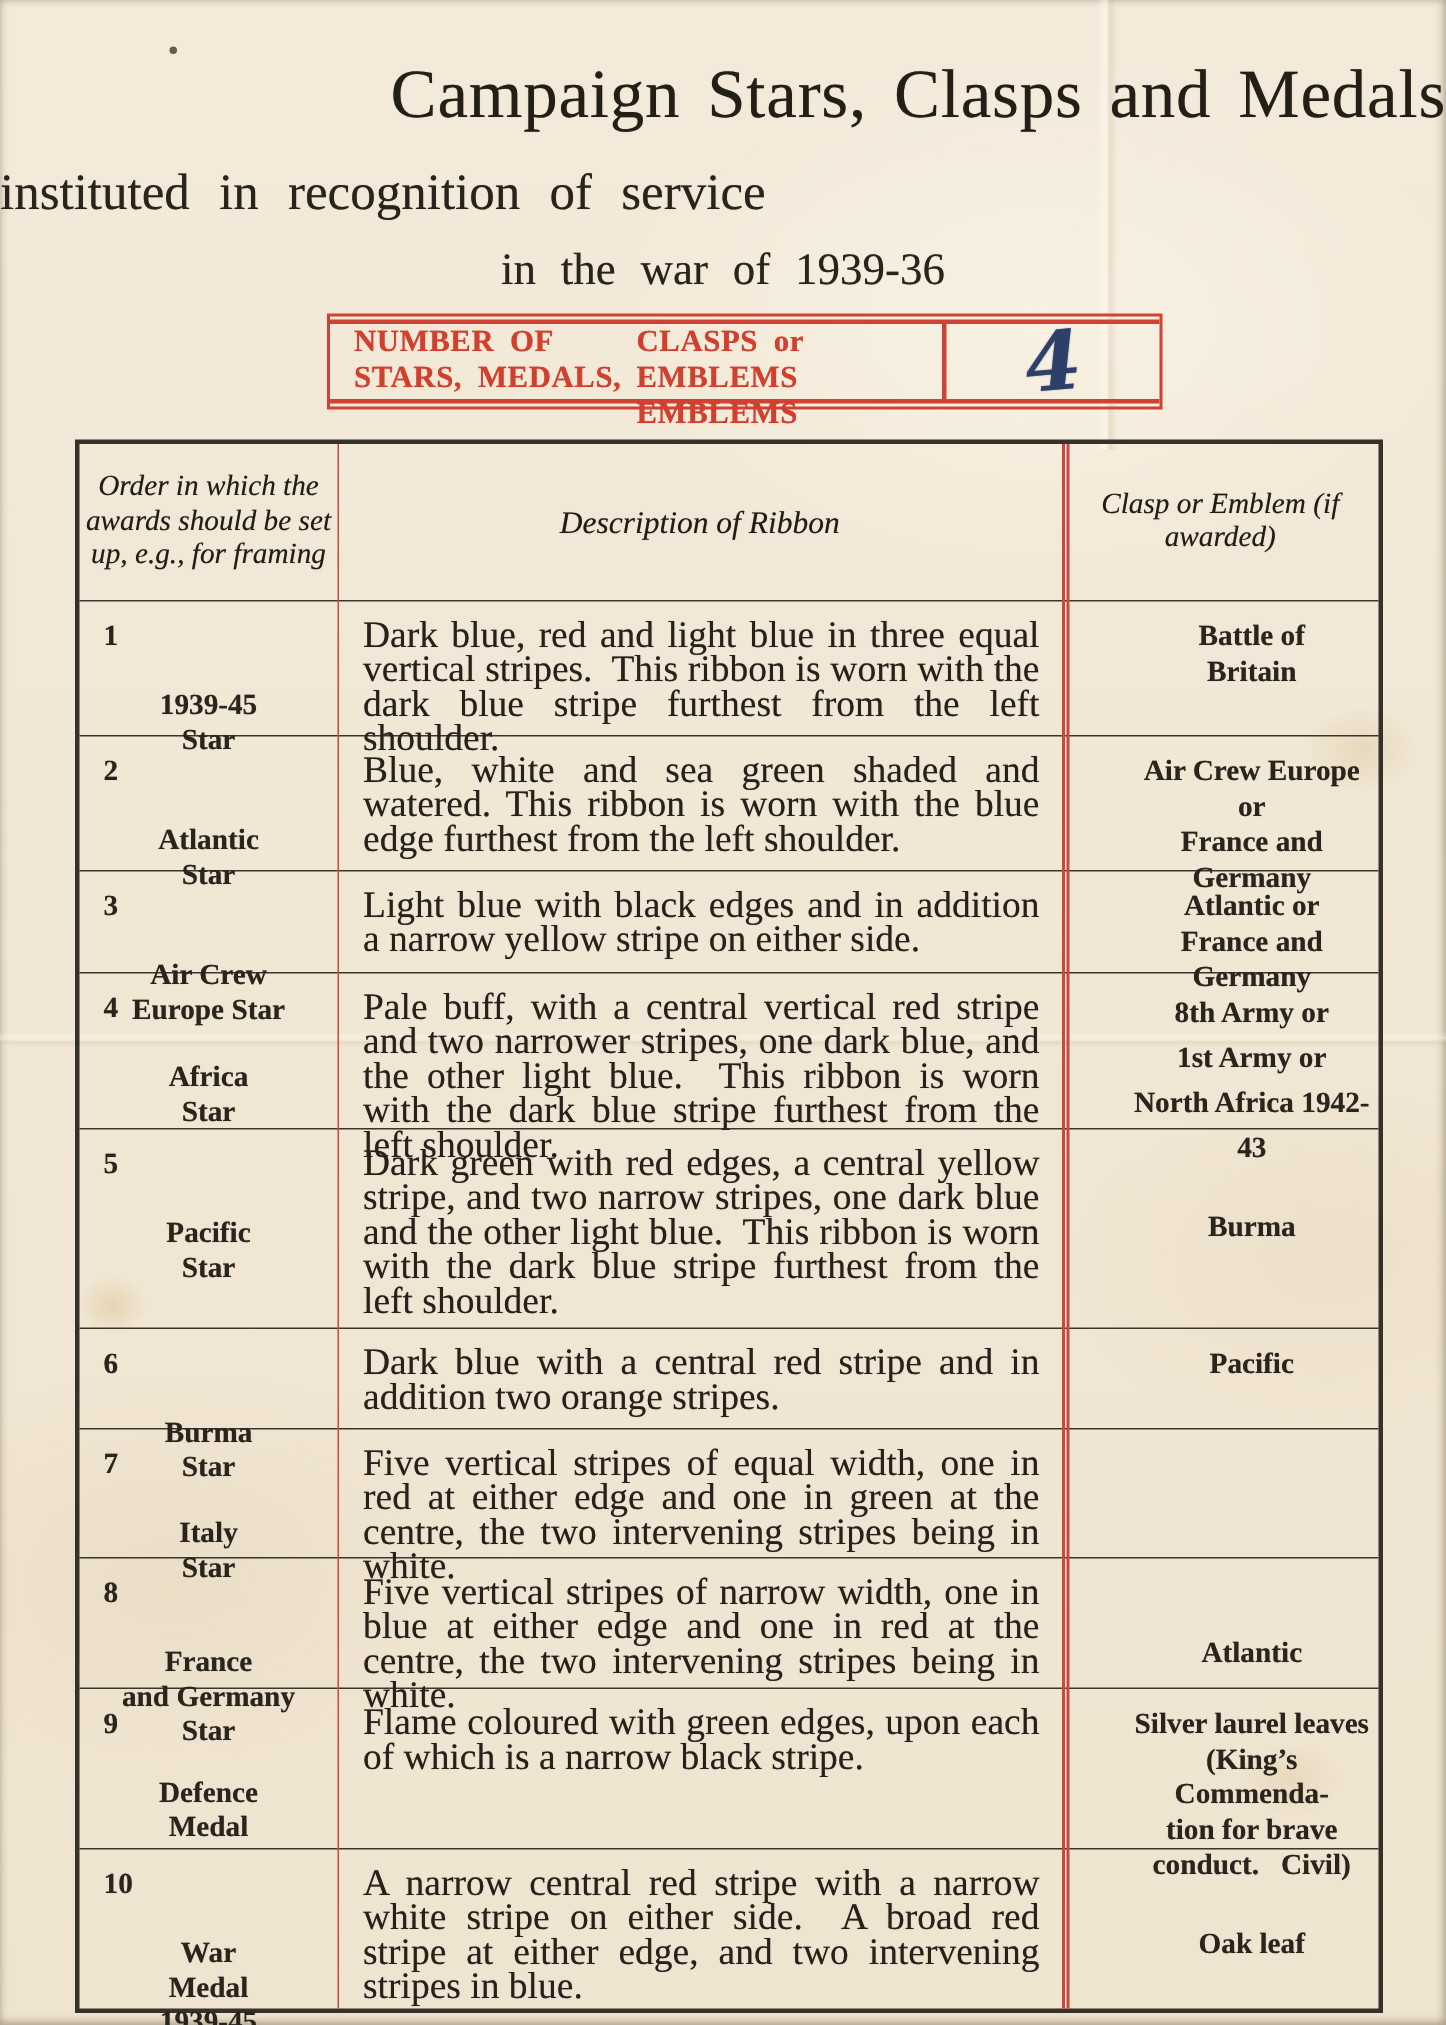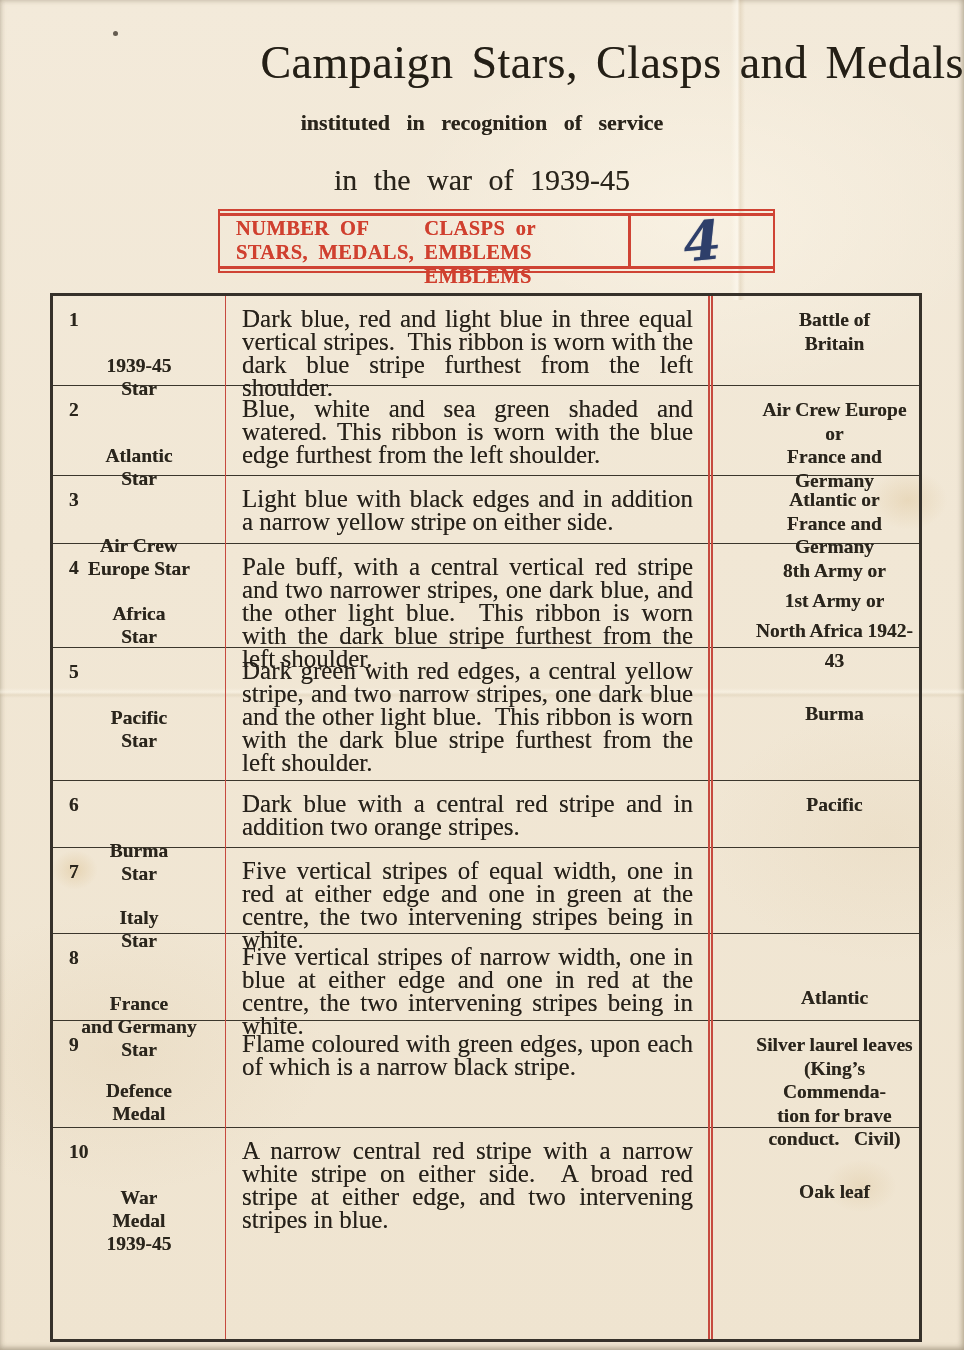--- a/index.html
+++ b/index.html
@@ -32,21 +32,21 @@
     background:radial-gradient(ellipse at center,rgba(199,162,98,.18),rgba(199,162,98,0) 72%);}
   .speck{position:absolute;left:113px;top:31px;width:5px;height:5px;border-radius:50%;background:rgba(52,44,34,.75);}
 
   .title{
     position:absolute;top:36px;left:0;width:100%;
     text-align:right;font-size:46px;font-weight:400;
     letter-spacing:.5px;word-spacing:6px;color:#241f16;
   }
   .subtitle1{
     position:absolute;top:110px;left:0;width:100%;
-    text-align:center;font-size:22px;word-spacing:11px;color:#29241b;font-weight:bold;
+    text-align:left;font-size:34px;word-spacing:11px;color:#29241b;
   }
   .subtitle2{
     position:absolute;top:163px;left:0;width:100%;
     text-align:center;font-size:30px;word-spacing:9px;color:#29241b;
   }
 
   
   .enc-box{
     position:absolute;left:218px;top:209px;width:557px;height:64px;
     border:2px solid #cf4334;box-sizing:border-box;
@@ -122,34 +122,43 @@
 
   <div class="crease-v"></div>
   <div class="crease-h"></div>
   <div class="stain-a"></div>
   <div class="stain-b"></div>
   <div class="stain-c"></div>
   <div class="speck"></div>
 
   <div class="title">Campaign Stars, Clasps and Medals</div>
   <div class="subtitle1">instituted in recognition of service</div>
-  <div class="subtitle2">in the war of 1939-45</div>
+  <div class="subtitle2">in the war of 1939-36</div>
 
   <div class="enc-box">
     <div class="enc-inner">
       <div class="enc-text">
         <div>NUMBER OF STARS, MEDALS,</div>
         <div>CLASPS or EMBLEMS EMBLEMS</div>
       </div>
       <div class="enc-divider"></div>
       <div class="enc-count">4</div>
     </div>
   </div>
 
   <div class="award-table">
+    <div class="trow hrow">
+      <div class="hc">Order in which
+the awards
+should be set up,
+e.g., for framing</div>
+      <div class="hc mid">Description of Ribbon</div>
+      <div class="hc">Clasp or Emblem
+(if awarded)</div>
+    </div>
     <div id="rows">
   <div class="trow">
     <div class="c1">
       <span class="num">1</span>
       <span class="name">1939-45
 Star</span>
     </div>
     <div class="c2">Dark blue, red and light blue in three equal vertical stripes.  This ribbon is worn with the dark blue stripe furthest from the left shoulder.</div>
     <div class="c3">Battle of
 Britain</div>

